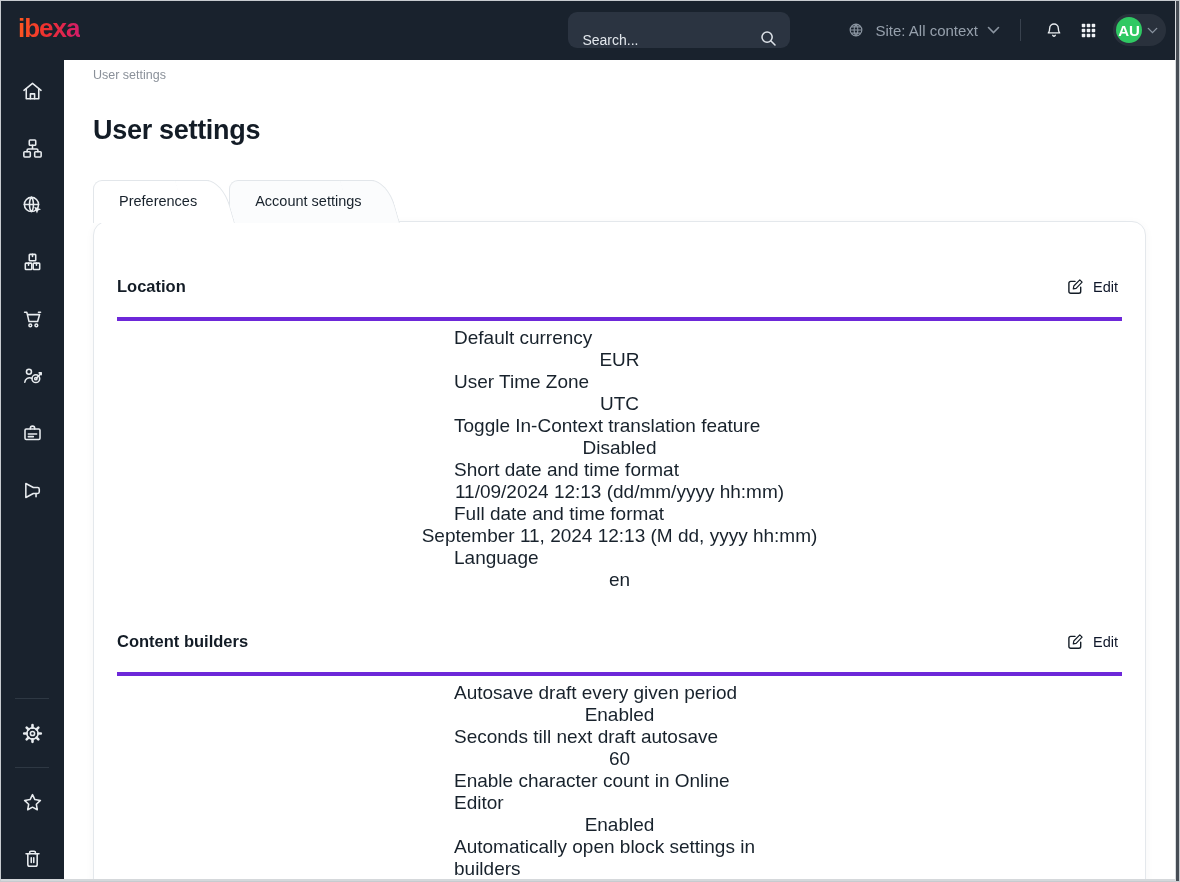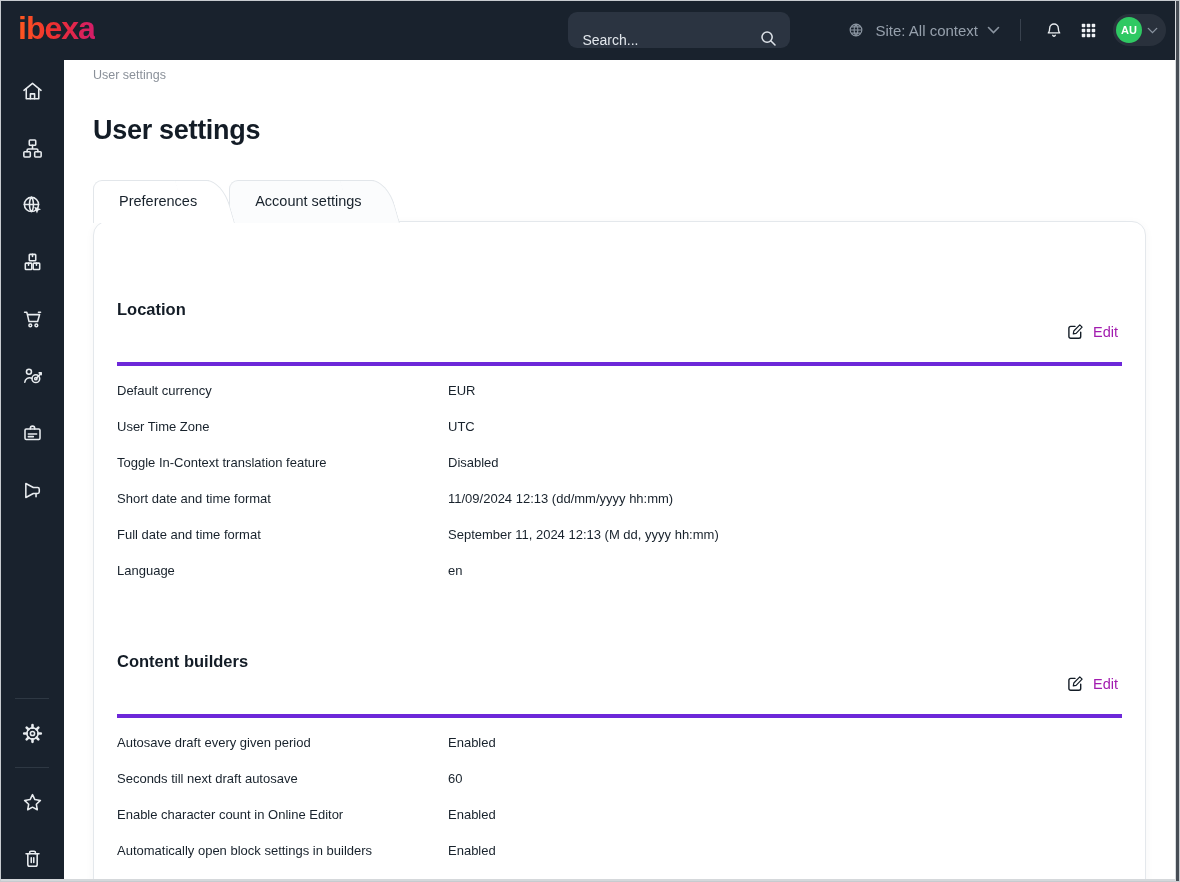--- a/index.html
+++ b/index.html
@@ -2,38 +2,38 @@
 <html><head>
 <meta charset="utf-8">
 <style>
   * { margin:0; padding:0; box-sizing:border-box; }
   html,body { width:1180px; height:882px; overflow:hidden; }
   body { font-family:"Liberation Sans", sans-serif; background:#fff; position:relative; color:#18222c; }
 
   
   .topbar { position:absolute; top:0; left:0; width:100%; height:60px; background:#19222d;
             display:flex; align-items:center; padding:0 14px 0 18px; z-index:20; }
-  .logo { font-size:32px; font-weight:800; letter-spacing:-1px; line-height:1;
+  .logo { font-size:26px; font-weight:800; letter-spacing:-1px; line-height:1;
           background:linear-gradient(94deg,#ff5a1f 0%,#ee3030 45%,#d41e66 95%);
           -webkit-background-clip:text; background-clip:text; color:transparent;
           cursor:pointer; padding-bottom:4px; }
   .search-box { margin-left:auto; width:222px; height:36px; background:#2b3441; border-radius:9px;
                 display:flex; align-items:flex-end; padding:0 12px 0 2px; }
   .search-box input { flex:1; background:transparent; border:none; outline:none; color:#eef1f4;
                       font-size:14px; font-family:inherit; padding:0 8px 0 12px; min-width:0; }
   .search-box input::placeholder { color:#e2e7ec; }
   .site-group { display:flex; align-items:center; gap:9px; margin-left:56px; color:#96a0ac;
                 font-size:15px; cursor:pointer; }
   .tb-divider { width:1px; height:22px; background:#39424e; margin:0 16px 0 20px; }
   .icon-btn { width:34px; height:34px; display:flex; align-items:center; justify-content:center;
               background:none; border:none; cursor:pointer; }
   .avatar-pill { display:flex; align-items:center; gap:5px; background:#29313c; border-radius:17px;
                  padding:3px 8px 3px 3px; margin-left:8px; cursor:pointer; }
   .avatar-circle { width:26px; height:26px; border-radius:50%; background:#2fc963; color:#fff;
-                   font-size:11px; font-weight:700; display:flex; align-items:center; justify-content:center; }
+                   font-size:15px; font-weight:700; display:flex; align-items:center; justify-content:center; }
 
   
   .sidebar { position:absolute; top:60px; left:0; bottom:0; width:64px; background:#19222d;
              display:flex; flex-direction:column; align-items:center; padding:9px 0 2px; z-index:19; }
   .nav-btn { width:44px; height:44px; flex:none; display:flex; align-items:center; justify-content:center;
              background:none; border:none; cursor:pointer; border-radius:8px; margin-bottom:13px; }
   .side-bottom { margin-top:auto; display:flex; flex-direction:column; align-items:center; width:100%; }
   .side-div { width:34px; height:1px; background:#2e3843; margin:0 0 12px; }
   .side-bottom .nav-btn { margin-bottom:12px; }
   .side-bottom .nav-btn:last-child { margin-bottom:0; }
@@ -59,23 +59,23 @@
   .tab:not(.active) .tab-bg-l, .tab:not(.active) .tab-bg-r { background:#fbfcfd; }
 
   
   .card { position:relative; z-index:1; background:#fff; border:1px solid #e4e8ec; border-radius:14px;
           box-shadow:0 2px 10px rgba(20,30,40,.04); padding:26px 23px 120px; min-height:700px; }
   .section-head { display:flex; align-items:center; justify-content:space-between;
                   padding:28px 0 20px; border-bottom:4px solid #6d28d9; }
   .section:last-child .section-head { border-bottom:none; }
   .section-title { font-size:16.5px; font-weight:700; color:#131c26; }
   .edit-btn { display:flex; align-items:center; gap:9px; background:none; border:none; cursor:pointer;
-              font-size:14.5px; color:#a21caf; font-family:inherit; padding:2px 4px;margin-top:45px; }
+              font-size:14.5px; color:#0f172a; font-family:inherit; padding:2px 4px; }
   .rows { margin:6px 0 12px; }
-  .prefs-row { display:flex; align-items:center; min-height:36px; font-size:13px; color:#18222c; }
+  .prefs-row { display:flex; align-items:center; min-height:36px; font-size:19px; color:#18222c;flex-direction:column; }
   .prefs-row .label { width:331px; flex:none; padding-right:20px; }
 
   
   .right-edge { position:absolute; top:0; right:0; width:5px; height:100%; background:#474d55;
                 border-left:1px solid #d8dbde; z-index:40; cursor:pointer; }
   .bottom-edge { position:absolute; left:0; bottom:0; width:100%; height:3px; background:#d5d8db; z-index:39; }
   .frame { position:absolute; inset:0; border:1px solid #c7cbcf; z-index:60; pointer-events:none; }
 
   svg { display:block; }
 </style>

